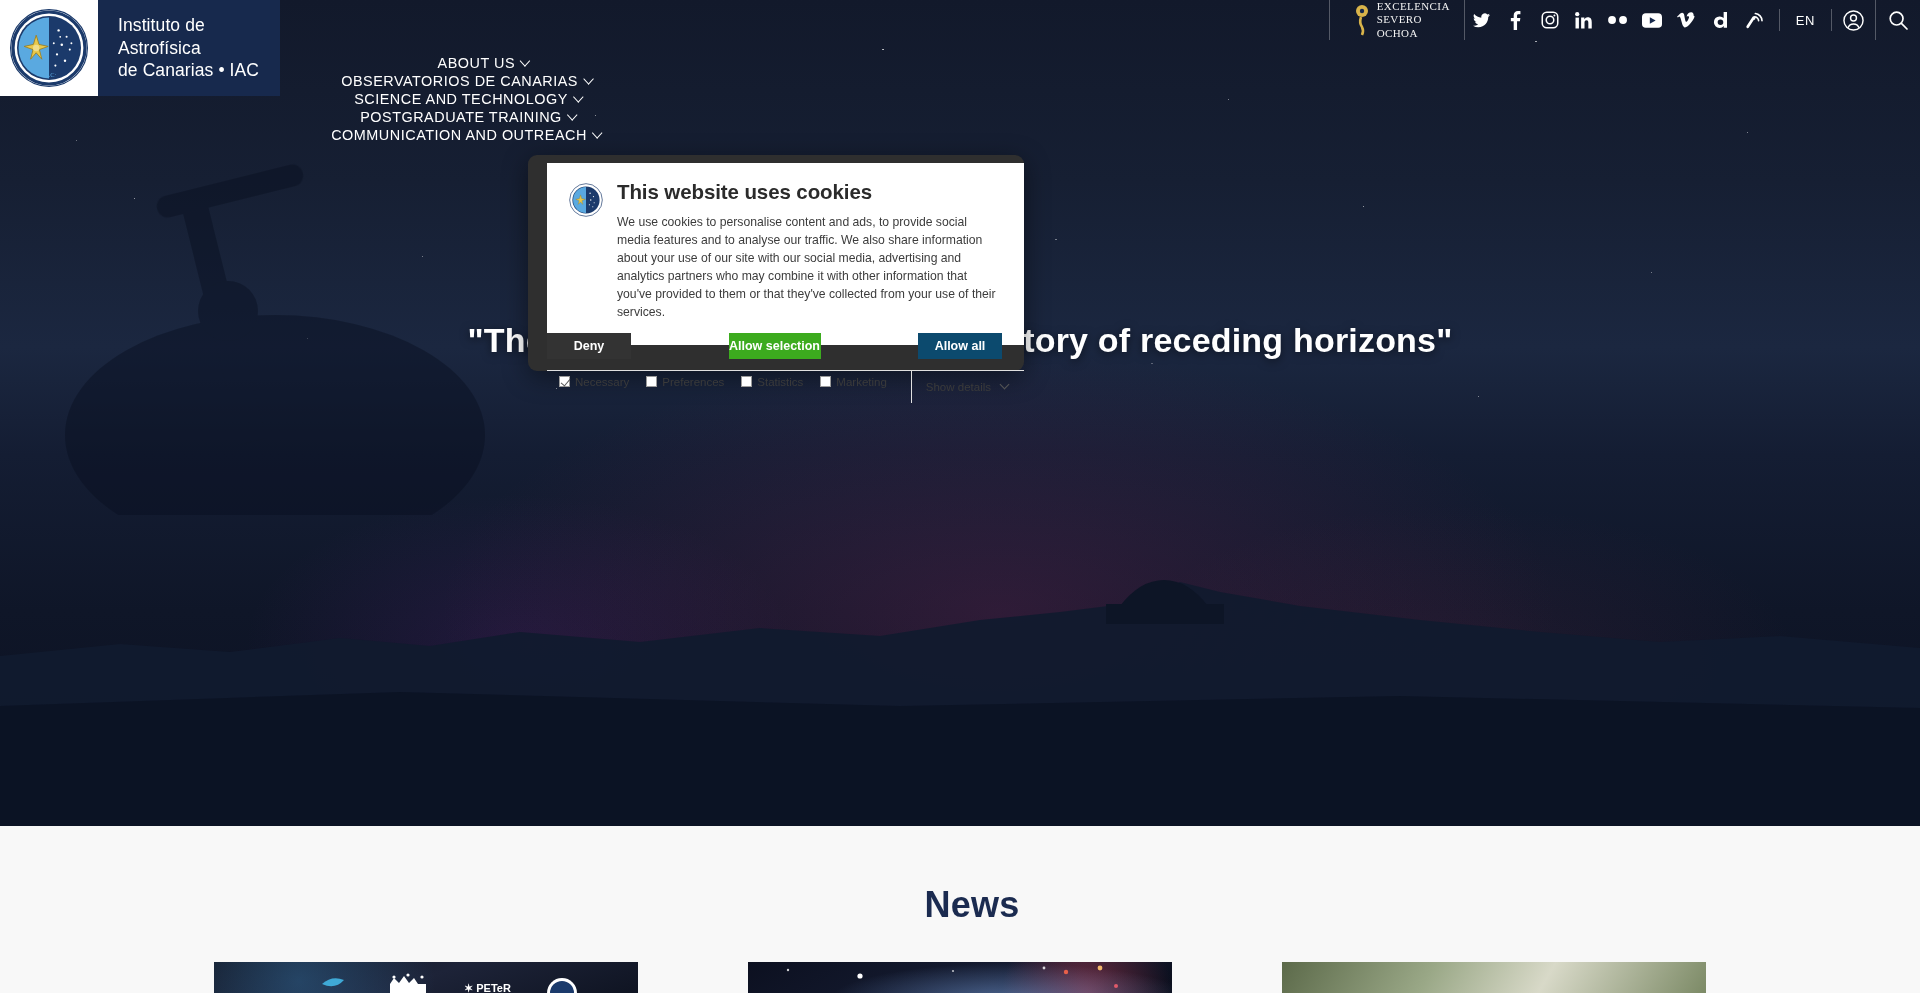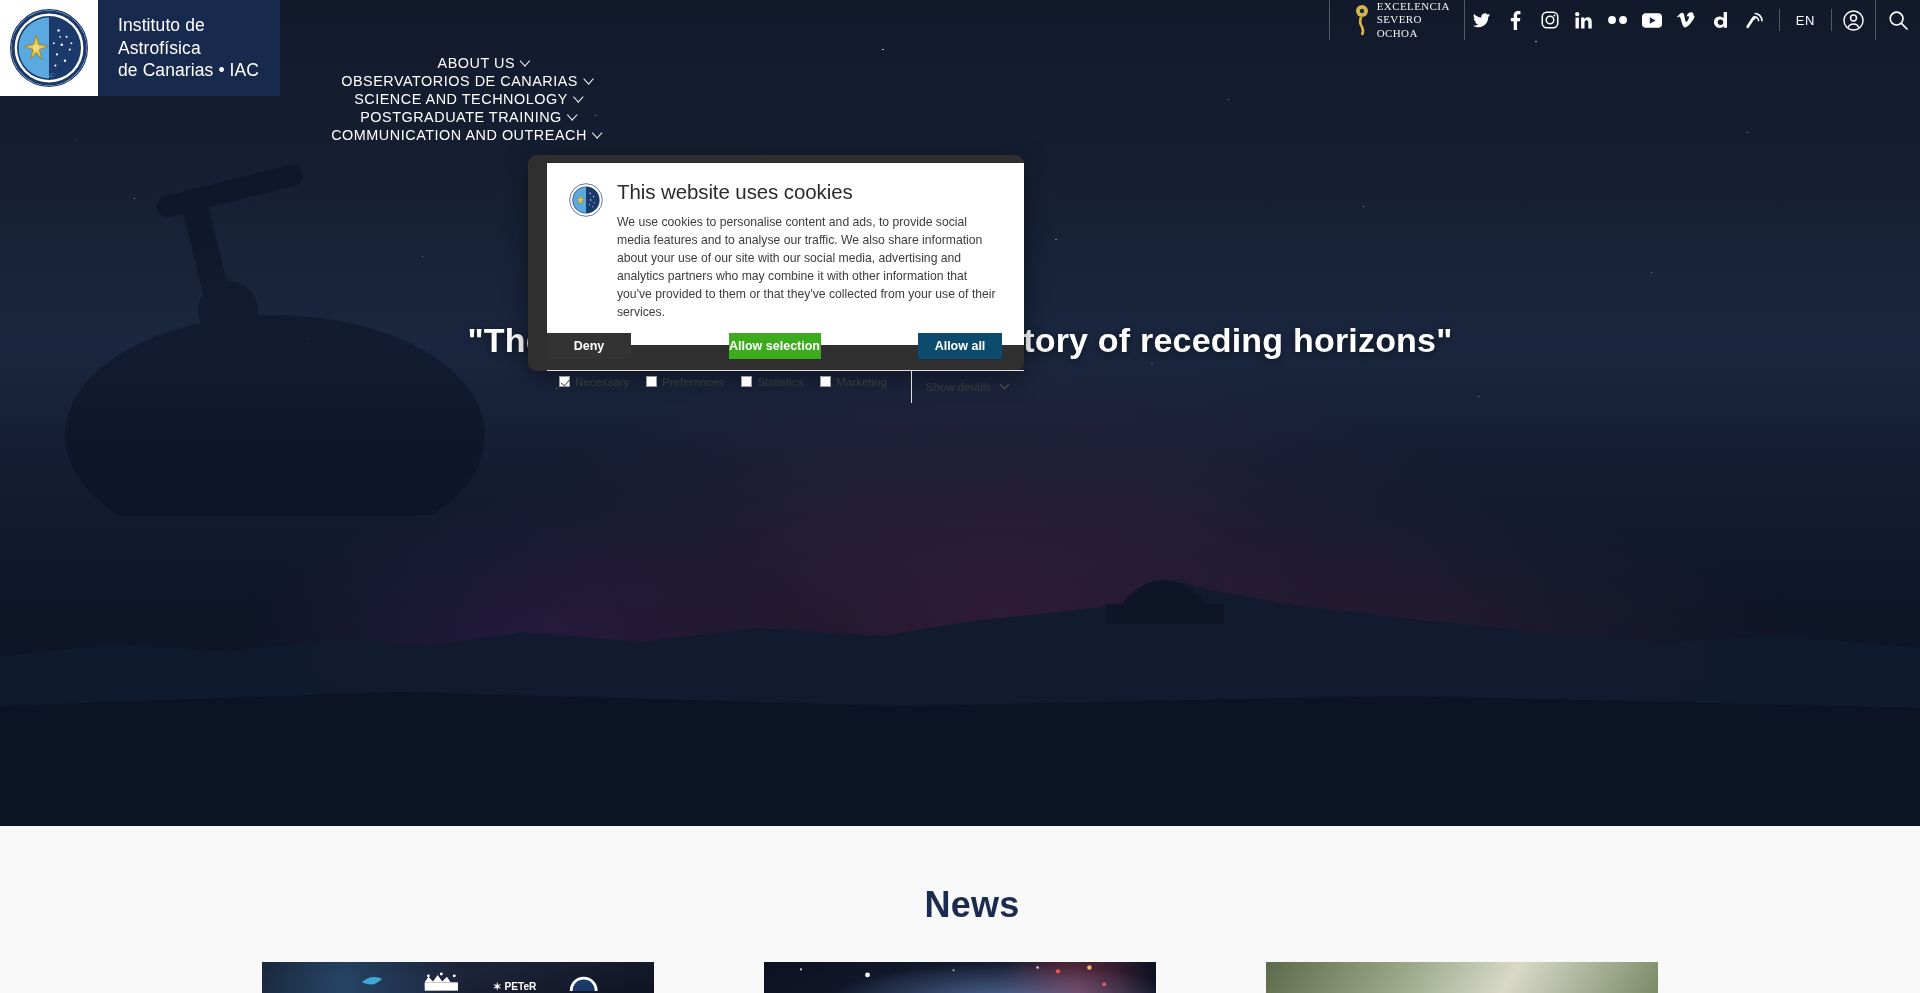--- a/index.html
+++ b/index.html
@@ -157,21 +157,21 @@
   }
   .cookie {
     position:absolute; left:547px; top:163px;
     width:477px; height:182px;
     background:#ffffff; z-index:41;
     display:flex; flex-direction:column;
   }
   .cookie-body { display:flex; padding:17px 21px 0 22px; gap:14px; }
   .cookie-logo { width:34px; height:34px; flex:0 0 34px; margin-top:3px; }
   .cookie-title {
-    font-size:20.5px; font-weight:400; color:#2b2b2b;
+    font-size:20.5px; font-weight:700; color:#2b2b2b;
     letter-spacing:-.1px; margin-bottom:9px;
   }
   .cookie-text {
     font-size:12.2px; line-height:1.48; color:#3c3c3c;
   }
   .cookie-actions {
     display:flex; justify-content:space-between; gap:8px;
     padding:12px 22px 0 0;
   }
   .btn {
@@ -221,21 +221,21 @@
   }
   .news-title {
     text-align:center; padding-top:58px;
     font-size:36px; font-weight:700; color:#1b2b50;
     letter-spacing:.2px;
   }
   .news-cards {
     position:absolute; top:962px; left:0; width:1920px; height:31px;
     display:flex; justify-content:center; gap:110px;
   }
-  .news-card { width:392px; height:31px; overflow:hidden; position:relative; }
+  .news-card { width:424px; height:31px; overflow:hidden; position:relative; }
   .nc1 {
     background:
       radial-gradient(circle at 20% 60%, rgba(60,140,200,.35), transparent 40%),
       linear-gradient(160deg,#141826 0%,#1d2338 50%,#0f1422 100%);
   }
   .nc2 {
     background:
       radial-gradient(ellipse 300px 60px at 62% 120%, rgba(120,160,220,.55), transparent 60%),
       radial-gradient(circle at 80% 105%, rgba(200,60,80,.5), transparent 25%),
       linear-gradient(150deg,#0c1020 0%,#161d33 60%,#0a0e1c 100%);

